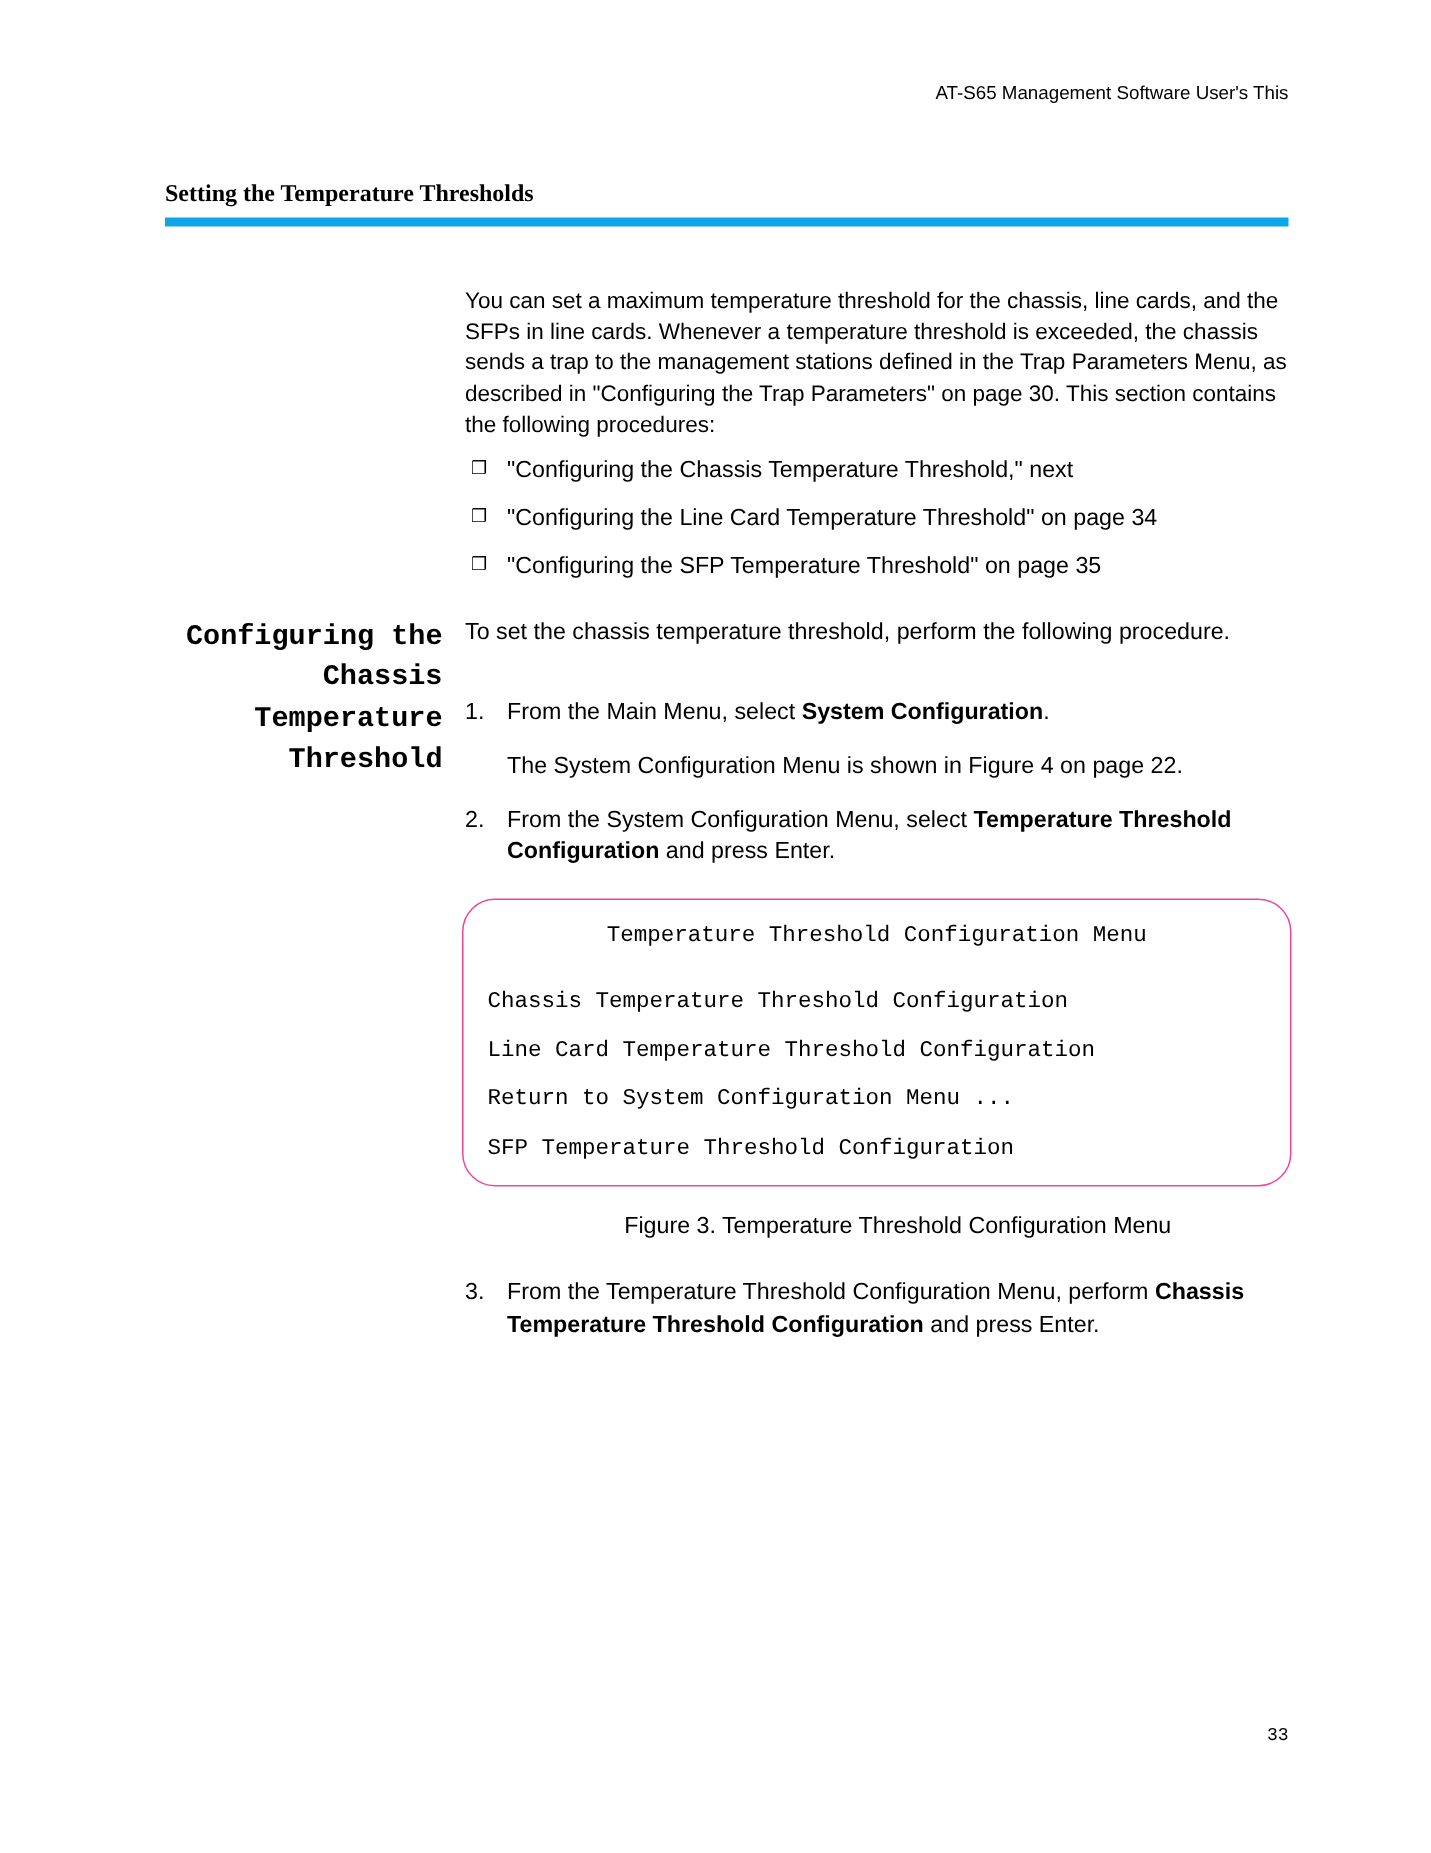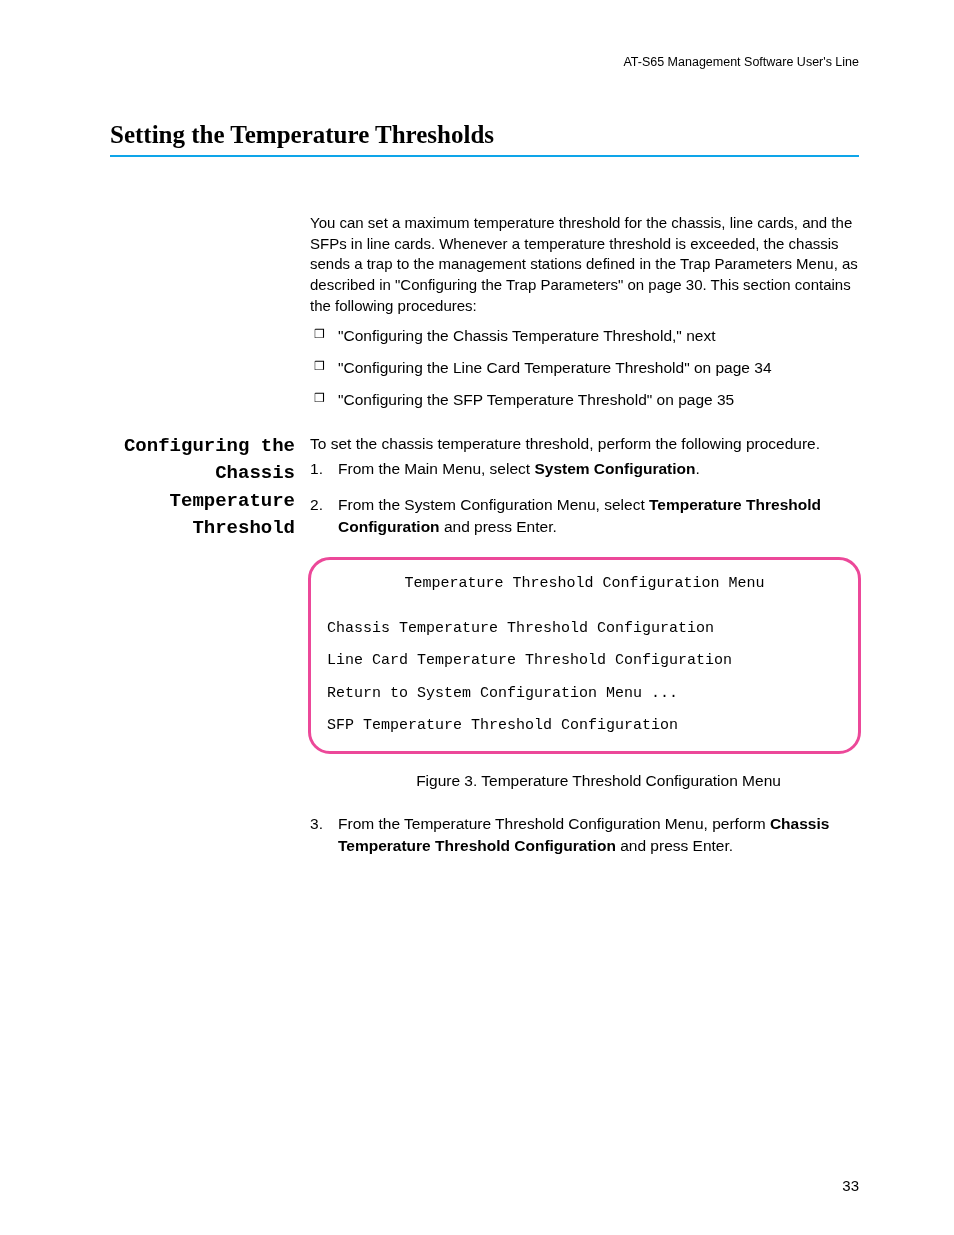--- a/index.html
+++ b/index.html
@@ -13,25 +13,25 @@
       padding: 55px 95px 0 110px;
     }
     .header {
       text-align: right;
       font-size: 12.5px;
       font-family: Arial, Helvetica, sans-serif;
       margin-bottom: 52px;
     }
     .section-title {
       font-family: "Times New Roman", Times, serif;
-      font-size: 25px;
+      font-size: 16px;
       font-weight: bold;
       padding-bottom: 6px;
-      border-bottom: 2px solid #0ea5e9;
-      margin-bottom: 56px;
+      border-bottom: 6px solid #0ea5e9;
+      margin-bottom: 40px;
     }
     .body-area {
       margin-left: 200px;
     }
     .intro-para {
       font-size: 15px;
       line-height: 1.38;
       margin-bottom: 9px;
     }
     .bullet-list { list-style: none; margin-bottom: 22px; }
@@ -58,21 +58,21 @@
       width: 185px;
       text-align: right;
       font-family: Liberation Mono, monospace;
       font-size: 19px;
       font-weight: bold;
       line-height: 1.45;
     }
     .lead-para {
       font-size: 15.5px;
       line-height: 1.4;
-      margin-bottom: 4px;
+      margin-bottom: 32px;
     }
     .ord-list { list-style: none; counter-reset: step; }
     .ord-list > li {
       counter-increment: step;
       position: relative;
       padding-left: 28px;
       font-size: 15.5px;
       line-height: 1.4;
       margin-bottom: 14px;
     }
@@ -80,21 +80,21 @@
       content: counter(step) ".";
       position: absolute;
       left: 0;
       top: 0;
     }
     .step-note {
       margin-top: 14px;
       margin-bottom: 6px;
     }
     .menu-box {
-      border: 3px solid #ec4899;
+      border: 1px solid #ec4899;
       border-radius: 22px;
       margin-left: -30px;
       margin-right: -2px;
       margin-top: 20px;
       margin-bottom: 16px;
       padding: 16px 16px 16px 16px;
       font-family: "Courier New", Courier, monospace;
       font-size: 15px;
       line-height: 1.1;
     }
@@ -104,30 +104,31 @@
     }
     .menu-line { margin-bottom: 16px; }
     .menu-line:last-child { margin-bottom: 0; }
     .figure-caption {
       text-align: center;
       font-size: 15.5px;
       margin: 10px 0 22px 0;
     }
     .page-num {
       position: absolute;
-      bottom: 41px;
+      bottom: 71px;
       right: 95px;
-      font-size: 15px;
+      font-size: 12px;
+      font-family: Liberation Mono, monospace;
     }
     .b { font-weight: bold; text-align: center; }
   </style>
 </head>
 <body>
 
-<div class="header">AT-S65 Management Software User's Line</div>
+<div class="header">AT-S65 Management Software User's This</div>
 
 <h1 class="section-title">Setting the Temperature Thresholds</h1>
 
 <div class="body-area">
 
   <p class="intro-para">You can set a maximum temperature threshold for the chassis, line cards, and the SFPs in line cards. Whenever a temperature threshold is exceeded, the chassis sends a trap to the management stations defined in the Trap Parameters Menu, as described in "Configuring the Trap Parameters" on page 30. This section contains the following procedures:</p>
 
   <ul class="bullet-list">
     <li>"Configuring the Chassis Temperature Threshold,"  next</li>
     <li>"Configuring the Line Card Temperature Threshold" on page 34</li>
@@ -135,20 +136,21 @@
   </ul>
 
   <div class="two-col">
     <div class="margin-heading">Configuring the Chassis Temperature Threshold</div>
 
     <p class="lead-para">To set the chassis temperature threshold, perform the following procedure.</p>
 
     <ol class="ord-list">
       <li>
         <span>From the Main Menu, select </span><span class="b">System Configuration</span><span>.</span>
+        <div class="step-note">The System Configuration Menu is shown in Figure 4 on page 22.</div>
       </li>
       <li>
         <span>From the System Configuration Menu, select </span><span class="b">Temperature Threshold Configuration</span><span> and press Enter.</span>
 
         <div class="menu-box">
           <div class="menu-title">Temperature Threshold Configuration Menu</div>
           <div class="menu-line">Chassis Temperature Threshold Configuration</div>
           <div class="menu-line">Line Card Temperature Threshold Configuration</div>
           <div class="menu-line">Return to System Configuration Menu ...</div>
           <div class="menu-line">SFP Temperature Threshold Configuration</div>

